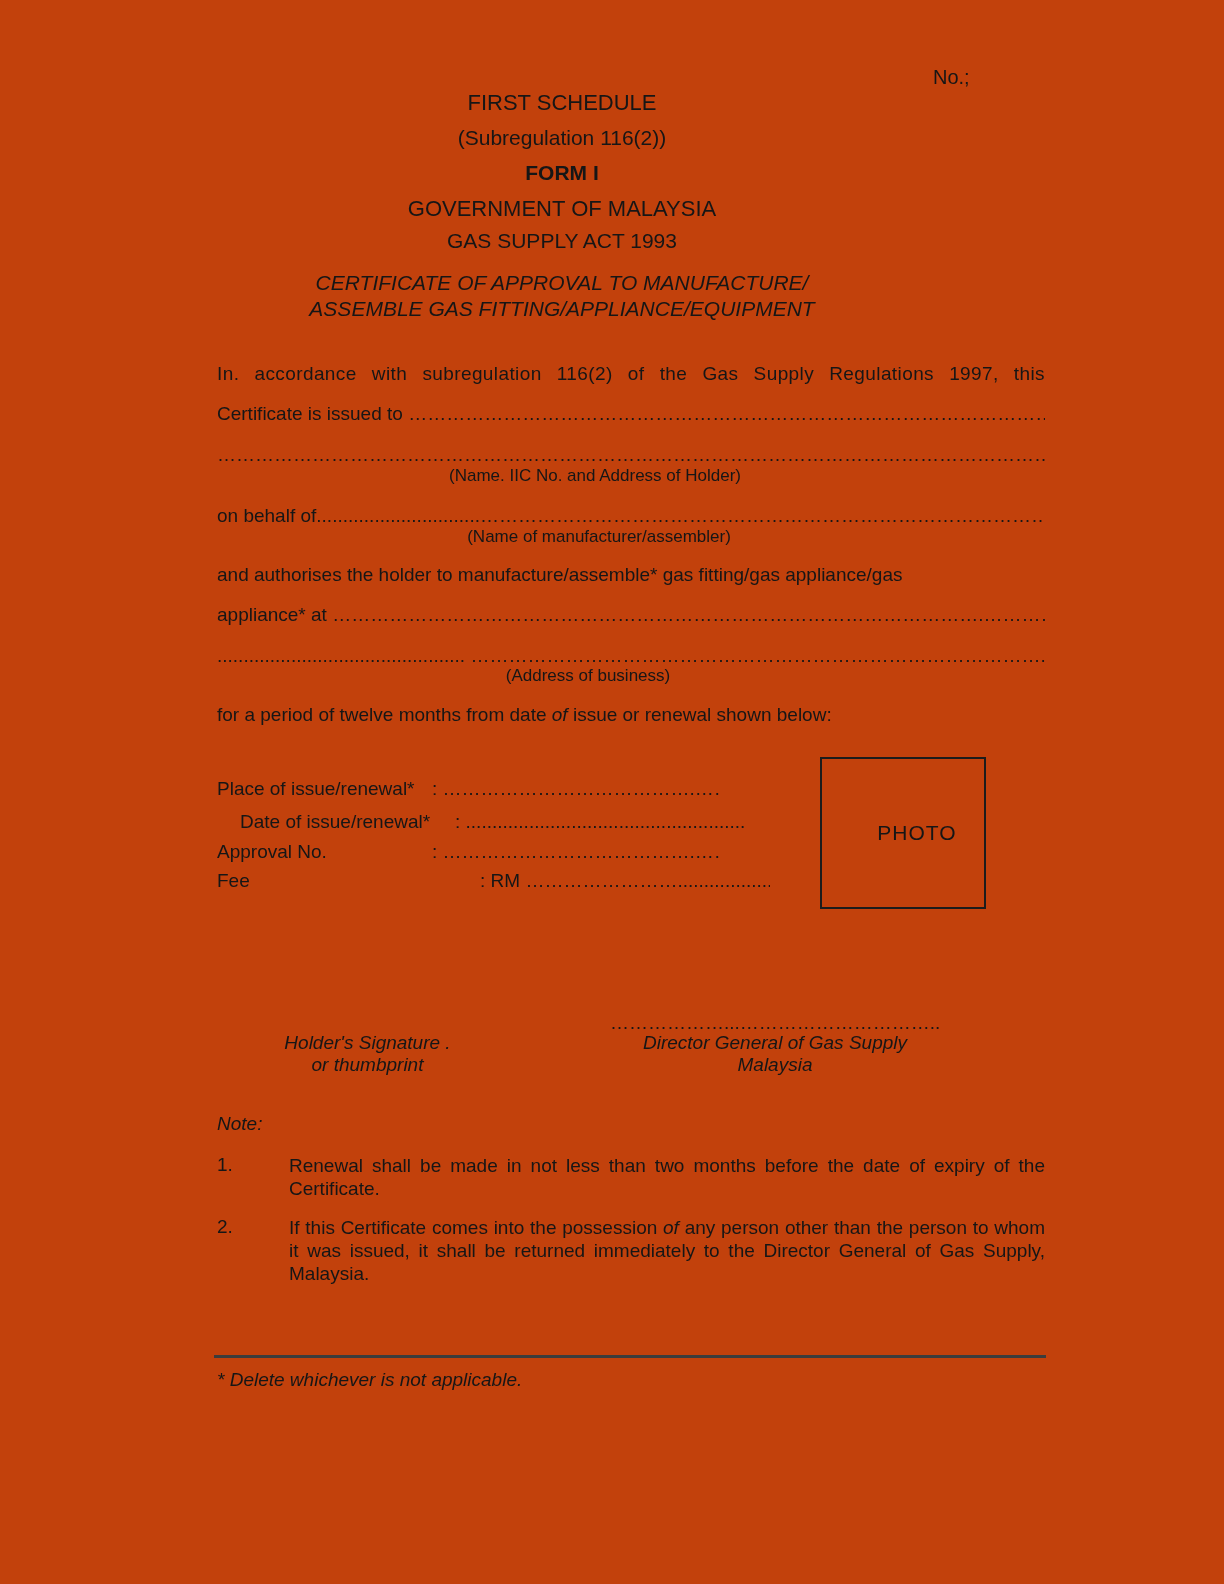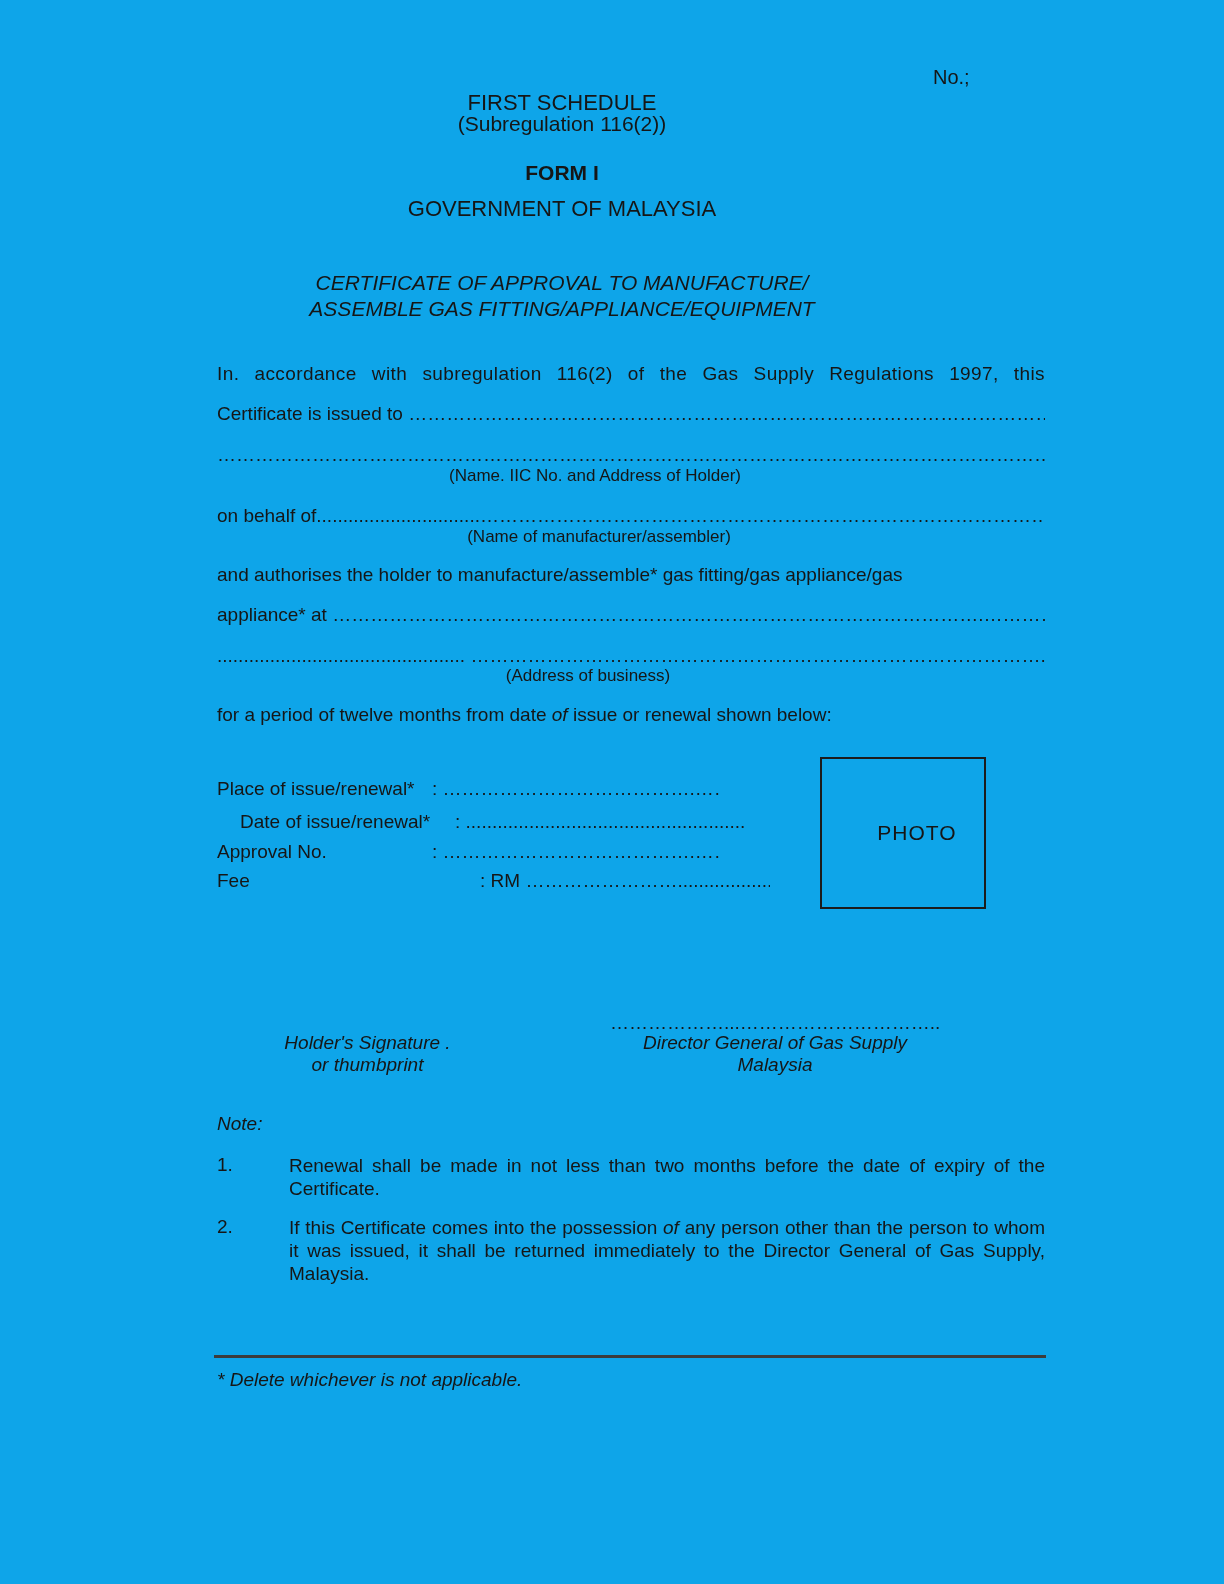--- a/index.html
+++ b/index.html
@@ -1,19 +1,19 @@
 <!DOCTYPE html>
 <html><head>
 <meta charset="utf-8">
 <style>
   html,body{margin:0;padding:0;background:#ffffff;}
   .page{
     position:relative;
     width:1224px;height:1584px;
-    background:#0ea5e9;
+    background:#c2410c;
     color:#161616;
     font-family:"Liberation Sans", sans-serif;
     font-size:19px;
     overflow:hidden;
   }
   .abs{position:absolute;}
   
   .hdr{left:0;width:1124px;text-align:center;white-space:nowrap;}
   .h-lg{font-size:22px;}
   .h-md{font-size:21px;}
@@ -46,23 +46,24 @@
   .fn{font-size:19px;}
 </style>
 </head>
 <body>
 
 <div class="page">
 
   <div class="abs no-label" style="left:933px;top:66px;">No.;</div>
 
   <div class="abs hdr h-lg" style="top:90px;">FIRST SCHEDULE</div>
-  <div class="abs hdr h-md" style="top:112px;">(Subregulation 116(2))</div>
+  <div class="abs hdr h-md" style="top:126px;">(Subregulation 116(2))</div>
   <div class="abs hdr h-md bold" style="top:161px;">FORM I</div>
   <div class="abs hdr h-lg" style="top:196px;">GOVERNMENT OF MALAYSIA</div>
+  <div class="abs hdr h-md" style="top:229px;">GAS SUPPLY ACT 1993</div>
   <div class="abs hdr h-md ital" style="top:271px;">CERTIFICATE OF APPROVAL TO MANUFACTURE/</div>
   <div class="abs hdr h-md ital" style="top:297px;">ASSEMBLE GAS FITTING/APPLIANCE/EQUIPMENT</div>
 
   <div class="abs col just" style="top:363px;">In. accordance with subregulation 116(2) of the Gas Supply Regulations 1997, this</div>
 
   <div class="abs col fill-row" style="top:403px;">
     <span class="lbl">Certificate is issued to </span>
     <span class="dots">………………………………………………………………………………………………………………………………..</span>
   </div>
 

